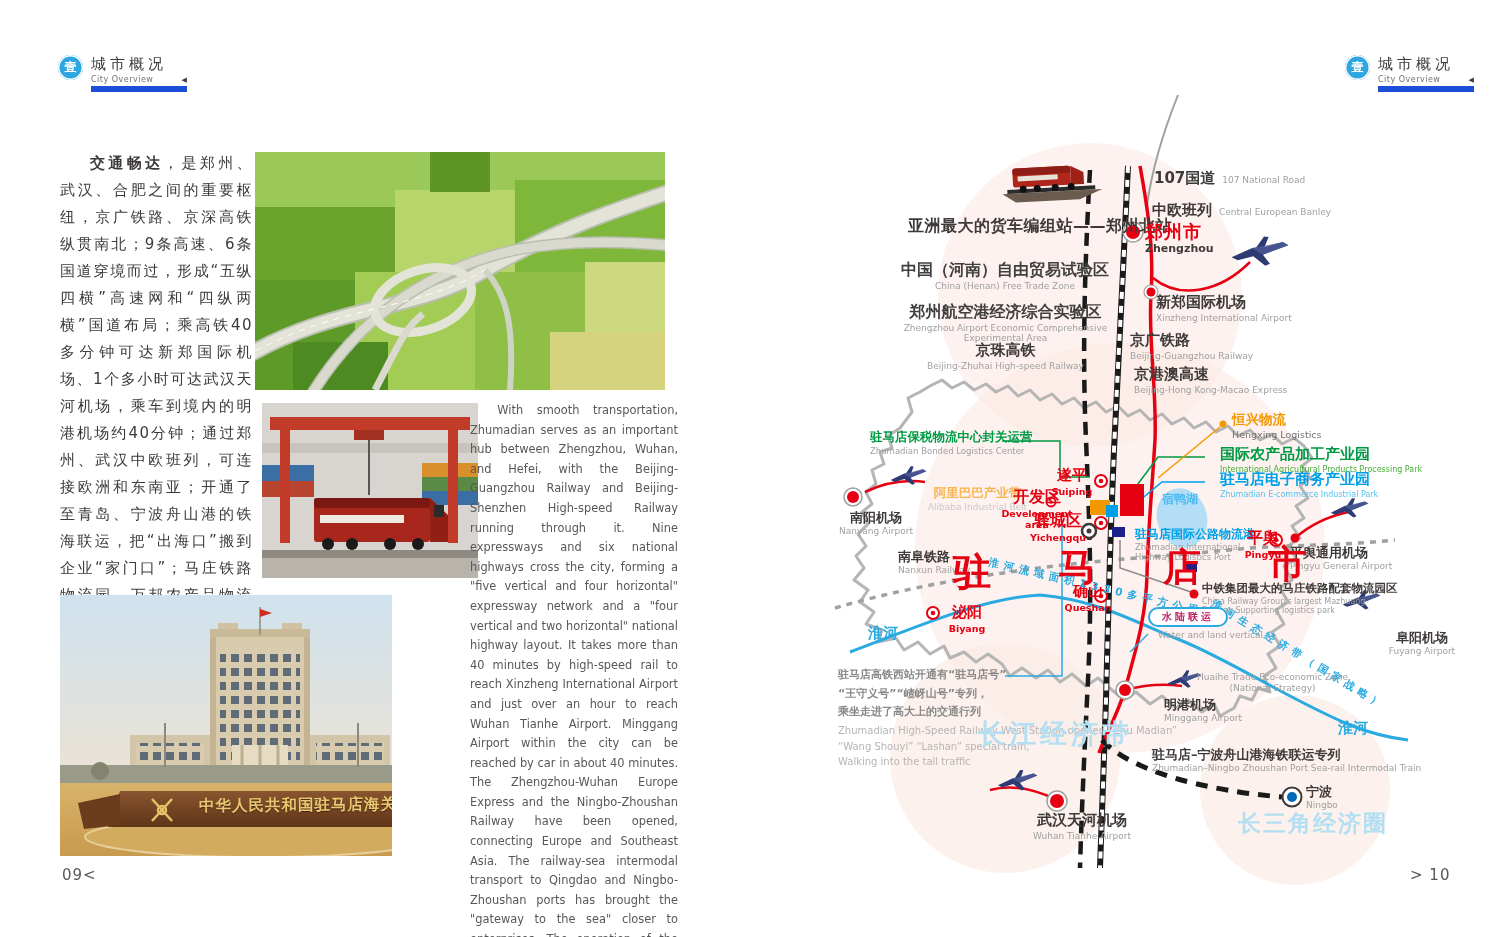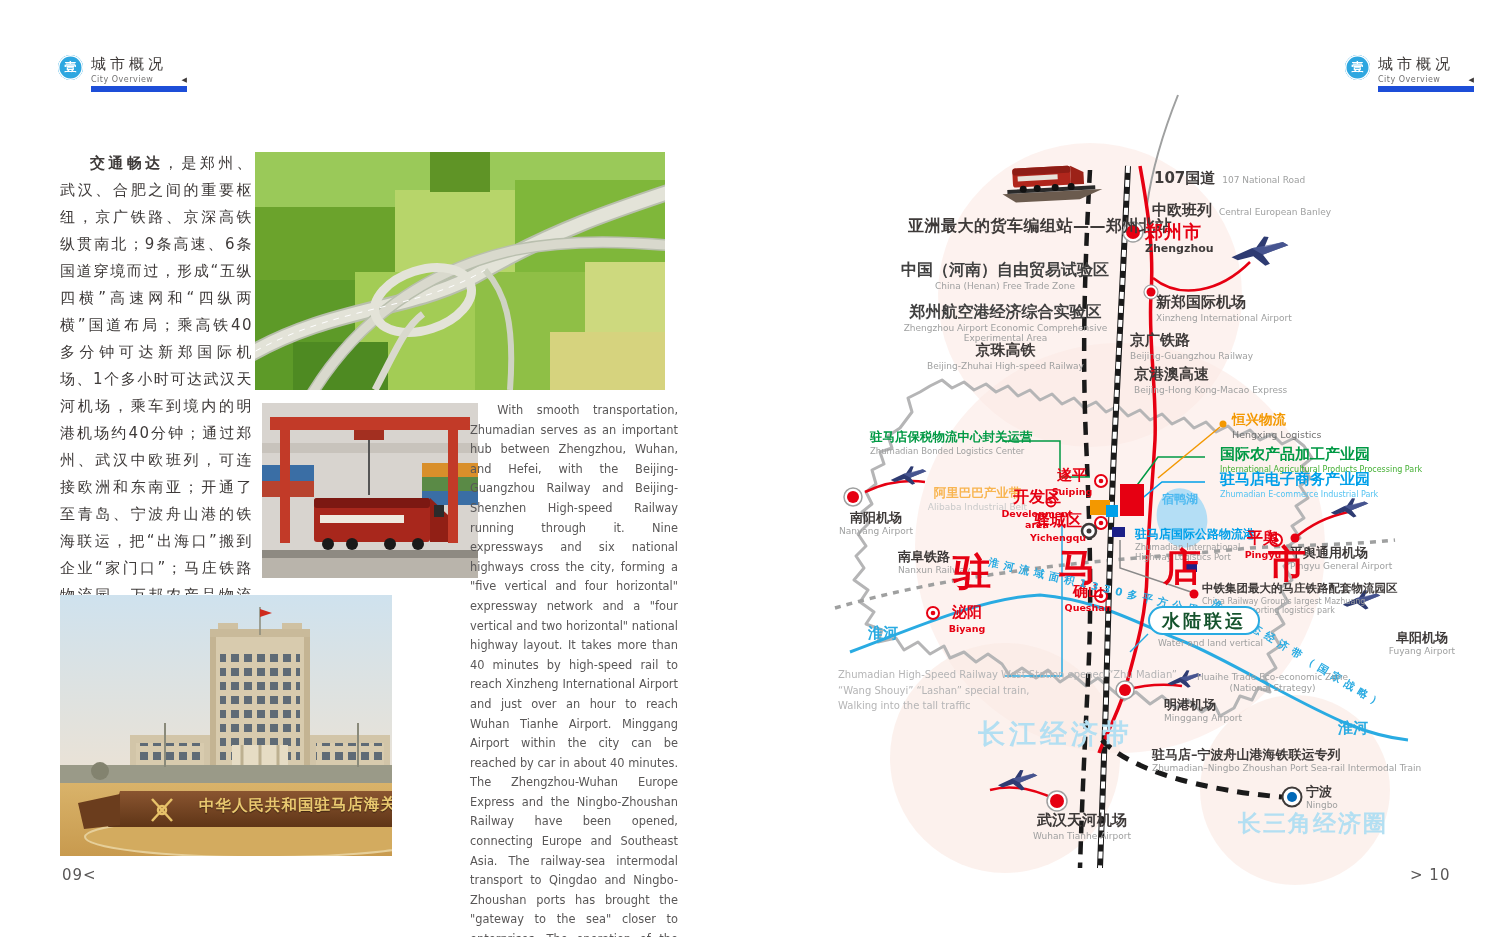--- a/index.html
+++ b/index.html
@@ -64,22 +64,22 @@
   .waterbig .zh{font-size:27px;color:#b3dff2;letter-spacing:4px;}
   .waterbig2 .zh{font-size:23px;color:#b3dff2;letter-spacing:2px;}
   .riverlabel .zh{font-size:15px;color:#29abe2;}
   .lake .zh{font-size:12px;color:#4db9f0;}
   .riveranno .zh{font-size:10.5px;color:#29abe2;letter-spacing:5px;font-weight:bold;}
   .engrey .zh{font-weight:normal;font-size:9px;color:#9fa0a0;}
   .greynote .zh{font-size:11px;color:#898989;line-height:1.7;}
   .greynote .en{font-size:10px;color:#b5b5b6;line-height:1.55;}
   .blacksm .zh{font-size:11.5px;}
   .blacksm .en{font-size:8px;}
-  .bubble .zh{display:inline-block;border:2px solid #29abe2;color:#14532d;border-radius:16px;
-              padding:2px 12px;font-size:18px;background:#fff;letter-spacing:3px;}
+  .bubble .zh{display:inline-block;border:2px solid #29abe2;color:#be185d;border-radius:16px;
+              padding:2px 12px;font-size:10px;background:#fff;letter-spacing:3px;}
   .bubble .en{font-size:9px;color:#9fa0a0;margin-top:3px;margin-left:10px;}
 </style>
 </head>
 <body>
 
 <div class="spread">
 
   <div>
 
     <div class="hd" style="left:58px;top:55px;">
@@ -396,21 +396,23 @@
         <div class="ml bigchar" style="left: 518px; top: 542px;"><div class="zh">市</div></div>
         <div class="ml blacksm" style="left: 452px; top: 582px;"><div class="zh">中铁集团最大的马庄铁路配套物流园区</div><div class="en">China Railway Group's largest Mazhuang
 Railway Supporting logistics park</div></div>
         <div class="ml city" style="left: 310px; top: 583px; width: 56px; text-align: center;"><div class="zh">确山</div><div class="en">Queshan</div></div>
         <div class="ml city" style="left: 190px; top: 604px; width: 54px; text-align: center;"><div class="zh">泌阳</div><div class="en">Biyang</div></div>
         <div class="ml riverlabel" style="left: 118px; top: 625px;"><div class="zh">淮河</div></div>
         <div class="ml riveranno" style="left: 236px; top: 580px; transform: rotate(13deg);"><div class="zh">淮河流域面积1330多平方公里</div></div>
         <div class="ml riveranno" style="left: 448px; top: 648px; transform: rotate(31deg);"><div class="zh">淮河生态经济带（国家战略）</div></div>
         <div class="ml engrey" style="left: 430px; top: 672px; width: 185px; text-align: center;"><div class="zh">Huaihe Trade Eco-economic Zone
 (National Strategy)</div></div>
-        <div class="ml greynote" style="left: 88px; top: 666px;"><div class="en">Zhumadian High-Speed Railway West Station opened “Zhu Madian”
+        <div class="ml greynote" style="left: 88px; top: 666px;"><div class="zh">驻马店高铁西站开通有“驻马店号”
+“王守义号”“嵖岈山号”专列，
+乘坐走进了高大上的交通行列</div><div class="en">Zhumadian High-Speed Railway West Station opened “Zhu Madian”
 “Wang Shouyi” “Lashan” special train,
 Walking into the tall traffic</div></div>
         <div class="ml bubble" style="left: 398px; top: 606px;"><div class="zh">水陆联运</div><div class="en">Water and land vertical</div></div>
         <div class="ml rail" style="left: 612px; top: 630px; width: 120px; text-align: center;"><div class="zh">阜阳机场</div><div class="en">Fuyang Airport</div></div>
         <div class="ml rail" style="left: 414px; top: 697px;"><div class="zh">明港机场</div><div class="en">Minggang Airport</div></div>
         <div class="ml riverlabel" style="left: 588px; top: 720px;"><div class="zh">淮河</div></div>
         <div class="ml waterbig" style="left: 228px; top: 718px;"><div class="zh">长江经济带</div></div>
         <div class="ml rail" style="left: 402px; top: 747px;"><div class="zh">驻马店–宁波舟山港海铁联运专列</div><div class="en">Zhumadian–Ningbo Zhoushan Port Sea-rail Intermodal Train</div></div>
         <div class="ml rail15" style="left: 262px; top: 812px; width: 140px; text-align: center;"><div class="zh">武汉天河机场</div><div class="en">Wuhan Tianhe Airport</div></div>
         <div class="ml rail" style="left: 556px; top: 784px;"><div class="zh">宁波</div><div class="en">Ningbo</div></div>

